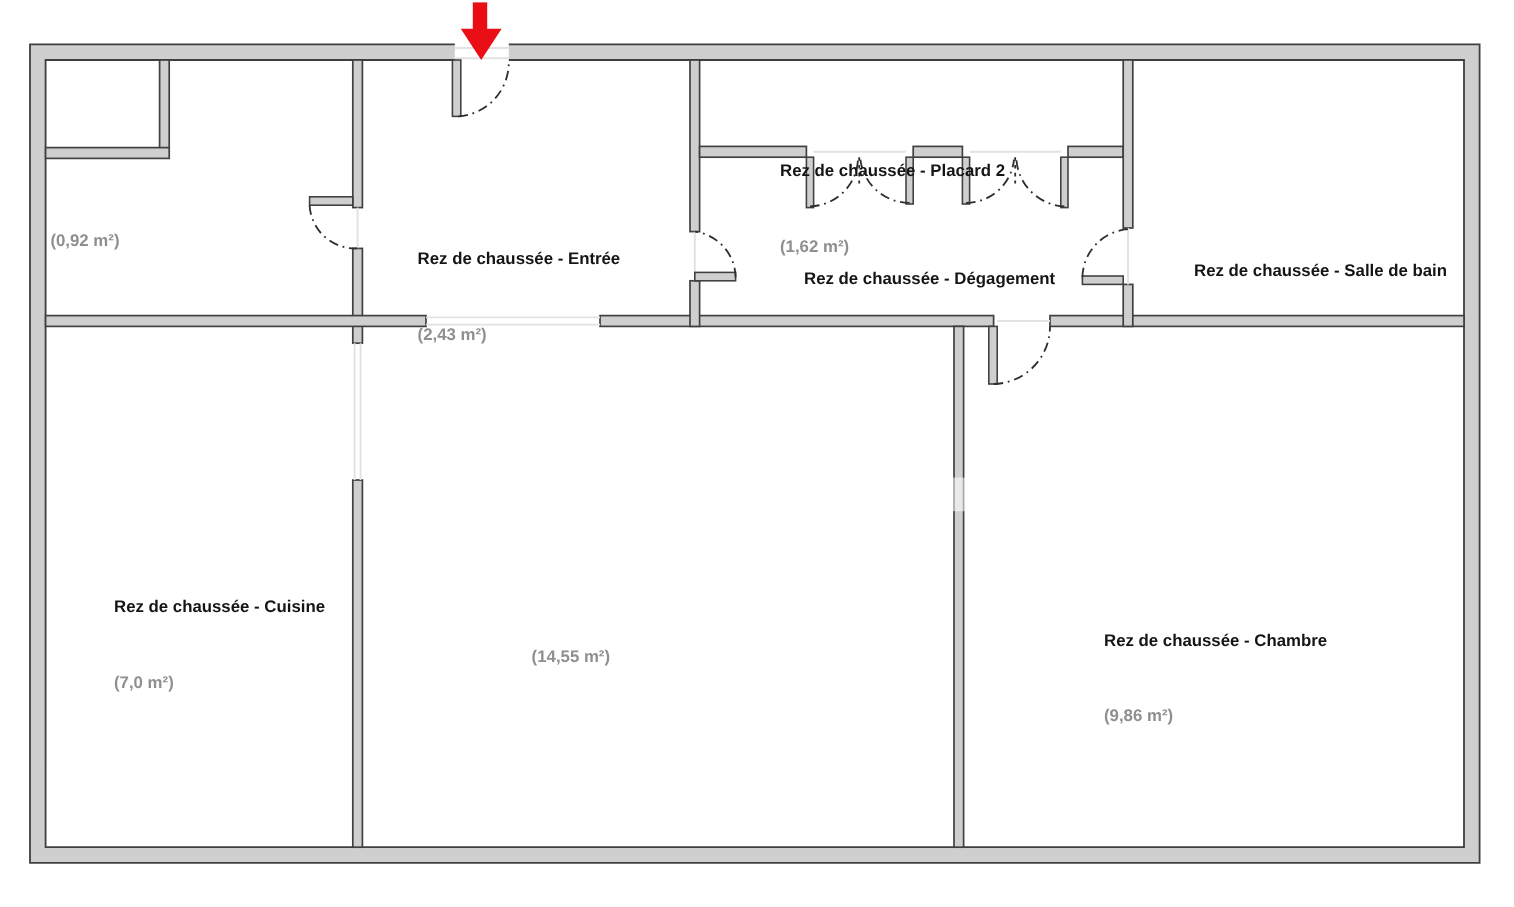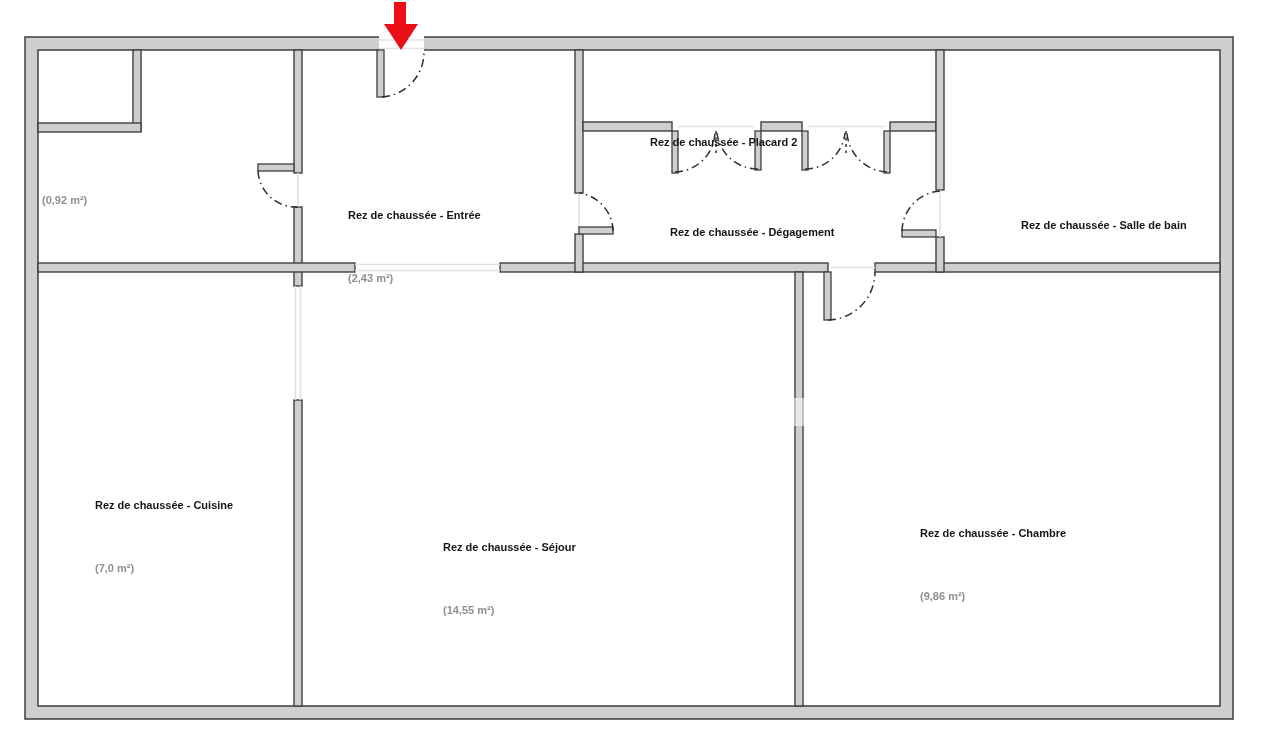--- a/index.html
+++ b/index.html
@@ -8,21 +8,21 @@
     font-family:"Liberation Sans", sans-serif;
   }
   .plan-svg { position:absolute; left:0; top:0; }
   .wall   { fill:var(--wall-fill,#cfcfcf); stroke:var(--wall-outline,#3f3f3f); stroke-width:1.4; }
   .owall  { fill:var(--wall-fill,#d2d2d2); stroke:var(--wall-outline,#3f3f3f); stroke-width:1.5; fill-rule:evenodd; }
   .leaf   { fill:var(--wall-fill,#c9c9c9); stroke:var(--wall-outline,#3f3f3f); stroke-width:1.3; }
   .arc    { fill:none; stroke:#2e2e2e; stroke-width:1.5; stroke-dasharray:8 4 1.5 4; }
   .cline  { fill:none; stroke:#2e2e2e; stroke-width:1.5; stroke-dasharray:3 3.5; }
   .pale   { fill:none; stroke:var(--threshold,#e2e2e2); stroke-width:1.6; }
   .gapfill{ fill:#ffffff; stroke:none; }
-  .room-label { position:absolute; white-space:pre; line-height:21px; font-size:11px; font-weight:bold; }
+  .room-label { position:absolute; white-space:pre; line-height:21px; font-size:14px; font-weight:bold; }
   .room-name  { color:var(--room-name,#151515); }
   .room-area  { color:var(--room-area,#8f8f8f); }
 </style>
 </head>
 <body>
 
 <svg class="plan-svg" width="1262" height="756" viewBox="0 0 1262 756">
 
   <path class="owall" d="M25 37 H1233 V719 H25 Z M38 50 V706 H1220 V50 Z"></path>
 
@@ -125,36 +125,36 @@
   <div class="room-area">(0,92 m²)</div>
 </div>
 
 <div class="room-label" style="left:348px; top:163px;">
   <div class="room-name">Rez de chaussée - Entrée</div>
   <div class="room-area">(2,43 m²)</div>
 </div>
 
 <div class="room-label" style="left:650px; top:90px;">
   <div class="room-name">Rez de chaussée - Placard 2</div>
+  <div class="room-area">(1,62 m²)</div>
 </div>
 
 <div class="room-label" style="left:670px; top:180px;">
   <div class="room-name">Rez de chaussée - Dégagement</div>
 </div>
 
-<div class="room-label" style="left:1021px; top:173px;">
+<div class="room-label" style="left:995px; top:173px;">
   <div class="room-name">Rez de chaussée - Salle de bain</div>
 </div>
 
 <div class="room-label" style="left:95px;  top:453px;">
   <div class="room-name">Rez de chaussée - Cuisine</div>
   <div class="room-area">(7,0 m²)</div>
 </div>
 
 <div class="room-label" style="left:443px; top:495px;">
-  <div class="room-name">Rez de chaussée - Séjour</div>
   <div class="room-area">(14,55 m²)</div>
 </div>
 
 <div class="room-label" style="left:920px; top:481px;">
   <div class="room-name">Rez de chaussée - Chambre</div>
   <div class="room-area">(9,86 m²)</div>
 </div>
 
 </body></html>

